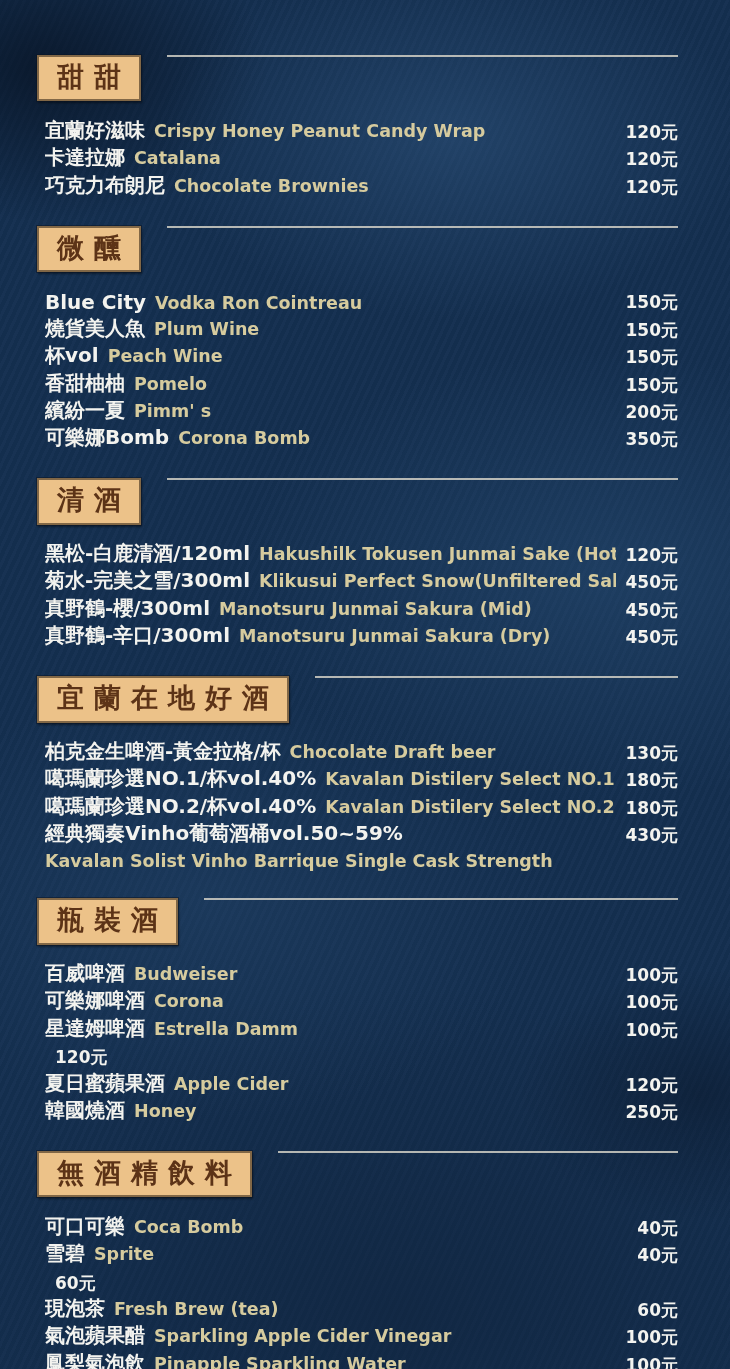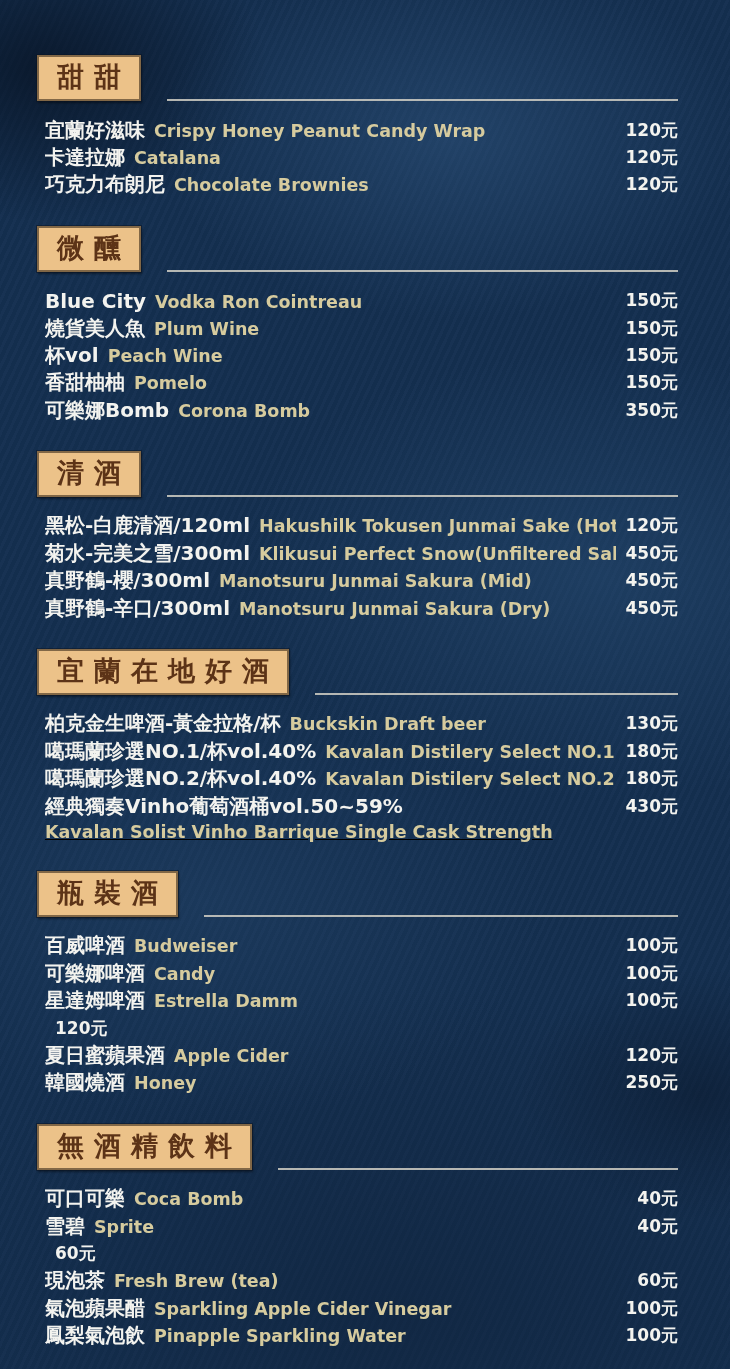--- a/index.html
+++ b/index.html
@@ -20,45 +20,45 @@
     background-image:
       radial-gradient(ellipse 420px 260px at 62% 10%, rgba(48,86,128,.50), transparent 70%),
       radial-gradient(ellipse 520px 320px at 82% 42%, rgba(42,80,120,.45), transparent 70%),
       radial-gradient(ellipse 480px 300px at 28% 66%, rgba(38,72,110,.40), transparent 72%),
       radial-gradient(ellipse 640px 420px at 55% 96%, rgba(16,36,62,.65), transparent 78%),
       radial-gradient(ellipse 320px 220px at 6% 5%, rgba(7,18,34,.75), transparent 70%),
       radial-gradient(ellipse 260px 180px at 96% 80%, rgba(10,24,44,.55), transparent 70%),
       repeating-linear-gradient(115deg, rgba(255,255,255,.015) 0 3px, rgba(0,0,0,.03) 3px 7px);
   }
   .menu-section{margin-bottom:27px;}
-  .section-header-row{display:flex;align-items:flex-end;margin-left:-8px;}
+  .section-header-row{display:flex;align-items:flex-start;margin-left:-8px;}
   .section-title-box{
     background:var(--header-box);
     border:2px solid rgba(42,30,14,.55);
     outline:1px solid rgba(10,20,35,.5);
     box-shadow:1px 2px 2px rgba(0,0,0,.4);
     padding:4px 18px 6px;
   }
   .section-title{
     font-family:"DejaVu Serif","Liberation Serif",serif;
     font-weight:bold;font-size:27px;line-height:1.2;
     color:var(--header-text);
     letter-spacing:10px;margin-right:-10px;white-space:nowrap;
   }
   .section-rule{flex:1;height:2px;background:var(--rule);margin-left:26px;opacity:.85;}
   .item-list{list-style:none;margin:15px 0 0;padding:0;}
   .menu-item{
-    display:flex;align-items:center;
+    display:flex;align-items:flex-end;
     height:27.4px;white-space:nowrap;
   }
   .item-text{flex:1;min-width:0;overflow:hidden;}
   .item-name{font-size:20px;font-weight:600;color:var(--name-text);}
   .item-desc{font-size:17.5px;font-weight:600;color:var(--desc-text);margin-left:9px;}
   .item-price{font-size:17px;font-weight:600;color:var(--price-text);margin-left:10px;}
-  .menu-item.continuation{height:24px;text-decoration:underline;}
+  .menu-item.continuation{height:24px;}
   .item-desc-cont{font-size:17.5px;font-weight:600;color:var(--desc-text);}
 </style>
 </head>
 <body>
 
 <div class="page">
   <div id="sections-root">
       <section class="menu-section">
         <div class="section-header-row">
           <div class="section-title-box"><span class="section-title">甜甜</span></div>
@@ -95,20 +95,24 @@
           </li>
           <li class="menu-item">
             <span class="item-text"><span class="item-name">杯vol</span><span class="item-desc">Peach Wine</span></span>
             <span class="item-price">150元</span>
           </li>
           <li class="menu-item">
             <span class="item-text"><span class="item-name">香甜柚柚</span><span class="item-desc">Pomelo</span></span>
             <span class="item-price">150元</span>
           </li>
           <li class="menu-item">
+            <span class="item-text"><span class="item-name">繽紛一夏</span><span class="item-desc">Pimm' s</span></span>
+            <span class="item-price">200元</span>
+          </li>
+          <li class="menu-item">
             <span class="item-text"><span class="item-name">可樂娜Bomb</span><span class="item-desc">Corona Bomb</span></span>
             <span class="item-price">350元</span>
           </li>
         </ul>
       </section>
       <section class="menu-section">
         <div class="section-header-row">
           <div class="section-title-box"><span class="section-title">清酒</span></div>
           <div class="section-rule"></div>
         </div>
@@ -131,21 +135,21 @@
           </li>
         </ul>
       </section>
       <section class="menu-section">
         <div class="section-header-row">
           <div class="section-title-box"><span class="section-title">宜蘭在地好酒</span></div>
           <div class="section-rule"></div>
         </div>
         <ul class="item-list">
           <li class="menu-item">
-            <span class="item-text"><span class="item-name">柏克金生啤酒-黃金拉格/杯</span><span class="item-desc">Buckskin Draft beer</span></span>
+            <span class="item-text"><span class="item-name">柏克金生啤酒-黃金拉格/杯</span><span class="item-desc">Chocolate Draft beer</span></span>
             <span class="item-price">130元</span>
           </li>
           <li class="menu-item">
             <span class="item-text"><span class="item-name">噶瑪蘭珍選NO.1/杯vol.40%</span><span class="item-desc">Kavalan Distilery Select NO.1</span></span>
             <span class="item-price">180元</span>
           </li>
           <li class="menu-item">
             <span class="item-text"><span class="item-name">噶瑪蘭珍選NO.2/杯vol.40%</span><span class="item-desc">Kavalan Distilery Select NO.2</span></span>
             <span class="item-price">180元</span>
           </li>
@@ -162,21 +166,21 @@
         <div class="section-header-row">
           <div class="section-title-box"><span class="section-title">瓶裝酒</span></div>
           <div class="section-rule"></div>
         </div>
         <ul class="item-list">
           <li class="menu-item">
             <span class="item-text"><span class="item-name">百威啤酒</span><span class="item-desc">Budweiser</span></span>
             <span class="item-price">100元</span>
           </li>
           <li class="menu-item">
-            <span class="item-text"><span class="item-name">可樂娜啤酒</span><span class="item-desc">Candy</span></span>
+            <span class="item-text"><span class="item-name">可樂娜啤酒</span><span class="item-desc">Corona</span></span>
             <span class="item-price">100元</span>
           </li>
           <li class="menu-item">
             <span class="item-text"><span class="item-name">星達姆啤酒</span><span class="item-desc">Estrella Damm</span></span>
             <span class="item-price">100元</span>
           </li>
           <li class="menu-item">
             <span class="item-price">120元</span>
           </li>
           <li class="menu-item">

